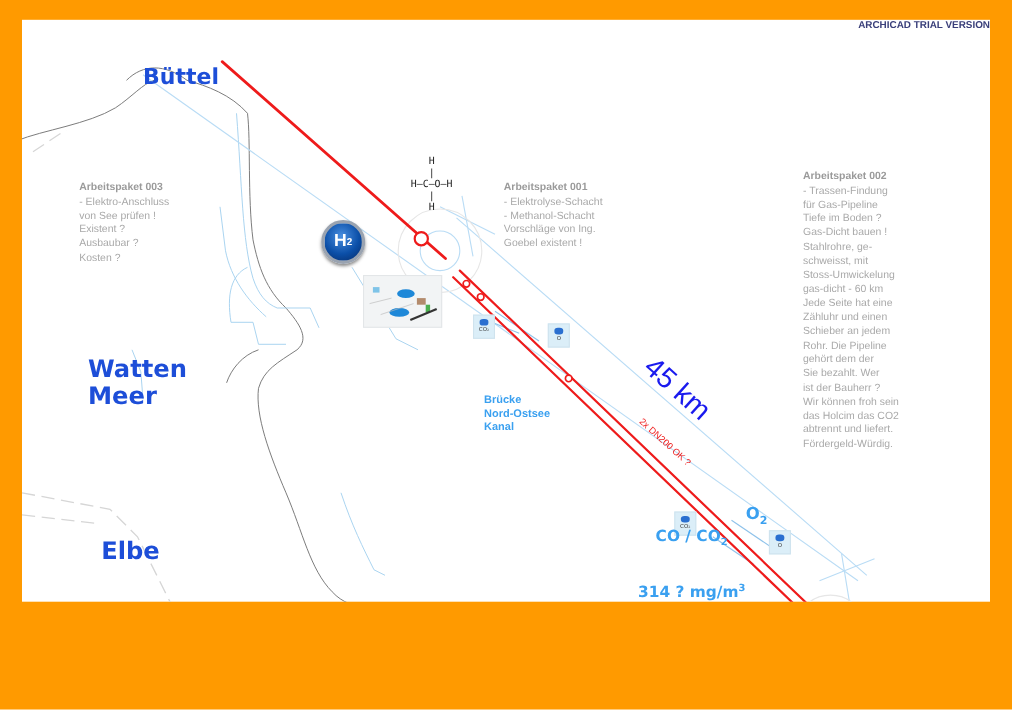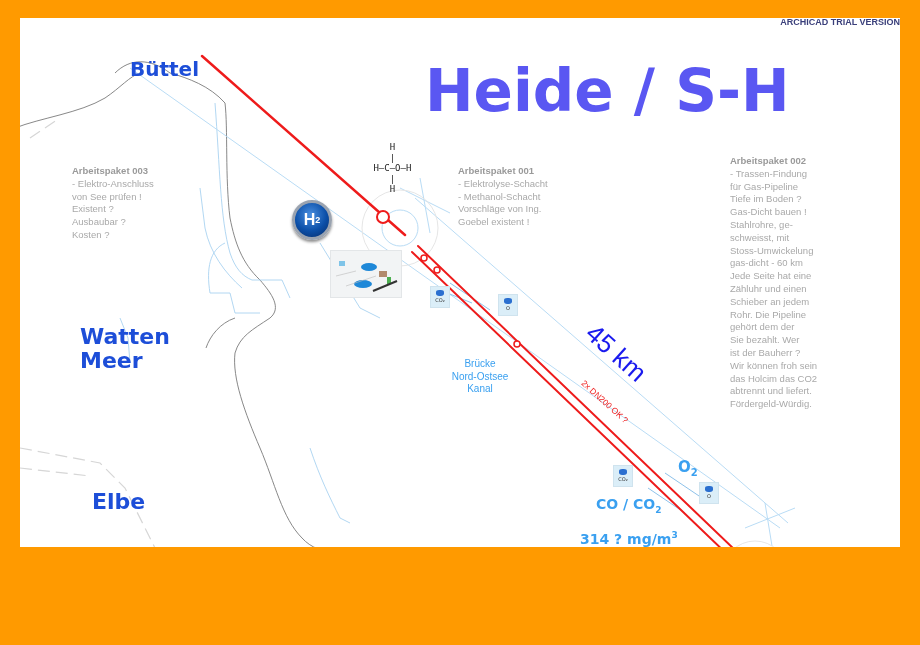--- a/index.html
+++ b/index.html
@@ -6,21 +6,21 @@
   body{width:920px;height:645px;background:#ff9a00;position:relative;overflow:hidden;font-family:"DejaVu Sans","Liberation Sans",sans-serif;}
   .sheet{position:absolute;left:20px;top:18px;width:880px;height:529px;background:#ffffff;overflow:hidden;}
   svg.map{position:absolute;left:0;top:0;}
   .abs{position:absolute;}
   .watermark{position:absolute;right:0;top:-1px;font-family:"Liberation Sans",sans-serif;font-weight:bold;font-size:9px;color:#3a3f7a;letter-spacing:0;}
   .title{left:405px;top:44px;font-size:58px;font-weight:bold;color:#5a57f2;white-space:nowrap;line-height:1;}
   .place{font-weight:bold;color:#1d4ed8;line-height:1.1;text-align:left;white-space:nowrap;}
   .pkg{font-family:"Liberation Sans",sans-serif;font-size:9.5px;color:#a9a9a9;text-align:left;line-height:12.8px;white-space:nowrap;}
   .pkg b{font-weight:bold;color:#9a9a9a;}
   .cyan{color:#3aa0f0;font-weight:bold;white-space:nowrap;}
-  .bridge{font-family:"Liberation Sans",sans-serif;font-size:10px;color:#3aa0f0;text-align:center;line-height:12.5px;}
+  .bridge{font-family:"Liberation Sans",sans-serif;font-size:10px;color:#3aa0f0;line-height:12.5px;font-weight:bold;}
   .km{font-family:"Liberation Sans",sans-serif;font-size:26px;color:#1a1aee;transform:rotate(42deg);transform-origin:left top;white-space:nowrap;}
   .dn{font-family:"Liberation Sans",sans-serif;font-size:8.5px;color:#ee1b1b;transform:rotate(42deg);transform-origin:left top;white-space:nowrap;}
   .stamp{font-family:"Liberation Sans",sans-serif;font-size:7px;font-weight:bold;color:#5a57f2;text-align:center;line-height:8.2px;white-space:nowrap;}
   .methanol{font-family:"DejaVu Sans Mono",monospace;font-size:9px;color:#222;line-height:10.5px;white-space:pre;}
   .h2badge{width:34px;height:34px;border-radius:50%;background:radial-gradient(circle at 45% 35%,#4a8fe0 0%,#0b4fa8 55%,#062a66 100%);border:3px solid #9aa3b0;box-shadow:0 2px 3px rgba(0,0,0,.45);color:#fff;font-weight:bold;font-size:16px;display:flex;align-items:center;justify-content:center;font-family:"Liberation Sans",sans-serif;}
   .h2badge sub{font-size:9px;vertical-align:-3px;}
   .plant{width:70px;height:46px;background:#f2f4f5;border:1px solid #e3e6e8;}
   .mini{width:18px;height:20px;background:#dbeef8;border:1px solid #cfe3ee;font-size:5px;color:#333;text-align:center;line-height:6px;}
   .mini .dot{width:8px;height:6px;margin:3px auto 1px;background:#2a6fd0;border-radius:40%;}
 </style>
@@ -81,21 +81,20 @@
       <circle cx="404" cy="240" r="3" stroke-width="1.5" fill="#fff"></circle>
       <circle cx="417" cy="252" r="3" stroke-width="1.5" fill="#fff"></circle>
       <circle cx="497" cy="326" r="3" stroke-width="1.5" fill="#fff"></circle>
       <circle cx="724" cy="536" r="3" stroke-width="1.5" fill="#fff"></circle>
       <circle cx="732" cy="547" r="3" stroke-width="1.5" fill="#fff"></circle>
     </g>
   </svg>
 
   <div class="watermark">ARCHICAD TRIAL VERSION</div>
 
-  <div class="abs title">Heide / S-H</div>
 
   <div class="abs place" style="left:110px;top:40px;font-size:20px;">Büttel</div>
   <div class="abs place" style="left:60px;top:307px;font-size:22px;">
     <div>Watten</div>
     <div>Meer</div>
   </div>
   <div class="abs place" style="left:72px;top:472px;font-size:22px;">Elbe</div>
   <div class="abs place" style="left:452px;top:543px;font-size:22px;">Elbe</div>
 
   <div class="abs pkg" style="left:52px;top:147px;width:120px;">
@@ -172,21 +171,21 @@
   <div class="abs bridge" style="left:420px;top:340px;width:80px;">
     <div>Brücke</div>
     <div>Nord-Ostsee</div>
     <div>Kanal</div>
   </div>
 
   <div class="abs km" style="left:580px;top:300px;">45 km</div>
   <div class="abs dn" style="left:566px;top:360px;">2x DN200 OK ?</div>
 
   <div class="abs cyan" style="left:658px;top:440px;font-size:15px;text-align:center;"><span>O</span><sub style="font-size:10px">2</sub></div>
-  <div class="abs cyan" style="left:576px;top:478px;font-size:14px;"><span>CO / CO</span><sub style="font-size:9px">2</sub></div>
+  <div class="abs cyan" style="left:576px;top:462px;font-size:14px;"><span>CO / CO</span><sub style="font-size:9px">2</sub></div>
   <div class="abs cyan" style="left:560px;top:512px;font-size:14px;text-align:center;"><span>314 ? mg/m</span><sup style="font-size:9px">3</sup></div>
 
   <div class="abs stamp" style="left:14px;top:561px;width:50px;">
     <div>Arch. Goebel</div>
     <div>M. 1 / 1000</div>
     <div>Ing. Goebel</div>
     <div>26.12.2020</div>
   </div>
 </div>
 

